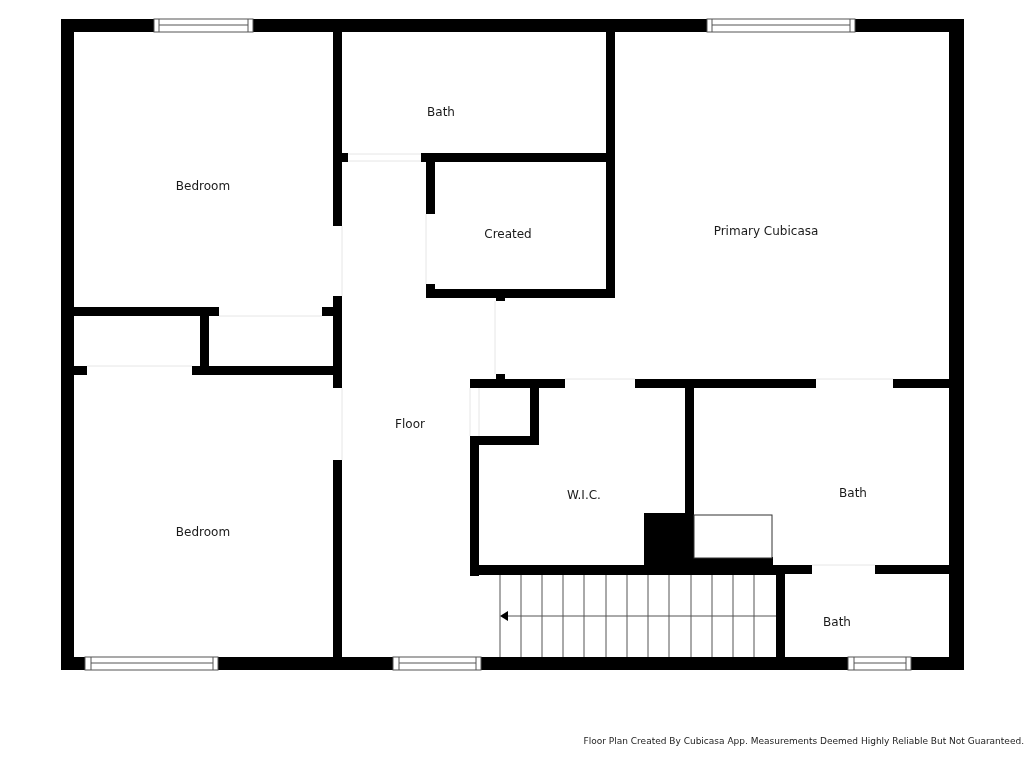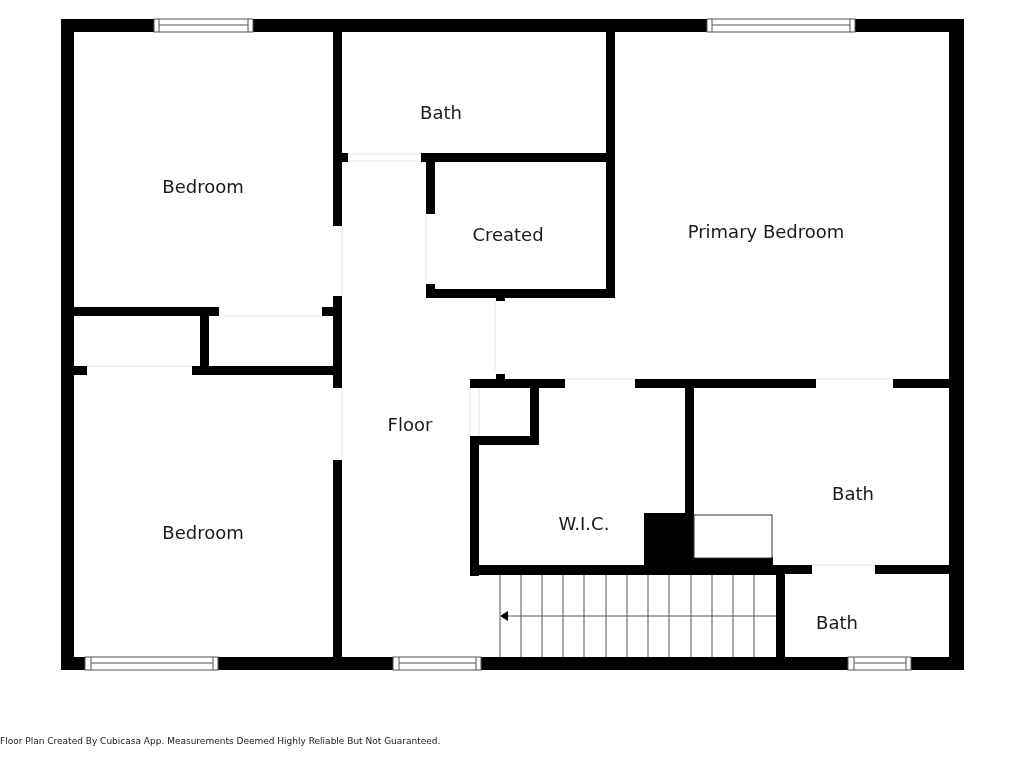--- a/index.html
+++ b/index.html
@@ -1,19 +1,19 @@
 <!DOCTYPE html>
 <html><head>
 <meta charset="utf-8">
 <style>
   html, body { margin:0; padding:0; background:#ffffff; }
   body { width:1024px; height:768px; position:relative; overflow:hidden; font-family:"DejaVu Sans", sans-serif; }
   #plan { position:absolute; left:0; top:0; width:1024px; height:768px; }
-  .room-label { position:absolute; transform:translate(-50%,-50%); font-size:18px; color:#1a1a1a; white-space:nowrap; font-family:"DejaVu Sans", sans-serif; }
-  .footer { position:absolute; left:0; width:1024px; top:736px; text-align:left; font-size:9px; color:#222; font-family:"DejaVu Sans", sans-serif; }
+  .room-label { position:absolute; transform:translate(-50%,-50%); font-size:12px; color:#1a1a1a; white-space:nowrap; font-family:"DejaVu Sans", sans-serif; }
+  .footer { position:absolute; left:0; width:1024px; top:736px; text-align:right; font-size:9px; color:#222; font-family:"DejaVu Sans", sans-serif; }
 </style>
 </head>
 <body>
 
 <svg id="plan" viewBox="0 0 1024 768" xmlns="http://www.w3.org/2000/svg">
   <g fill="#000">
 
     <rect x="61" y="19" width="903" height="13"></rect>
 
     <rect x="61" y="657" width="903" height="13"></rect>
@@ -133,20 +133,20 @@
     <line x1="733" y1="575" x2="733" y2="657"></line>
     <line x1="754" y1="575" x2="754" y2="657"></line>
     <line x1="508" y1="616" x2="776" y2="616"></line>
   </g>
   <polygon points="500,616 508,611 508,621" fill="#000"></polygon>
 </svg>
 
 <div class="room-label" style="left:203px; top:186px;">Bedroom</div>
 <div class="room-label" style="left:441px; top:112px;">Bath</div>
 <div class="room-label" style="left:508px; top:234px;">Created</div>
-<div class="room-label" style="left:766px; top:231px;">Primary Bedroom</div>
+<div class="room-label" style="left:766px; top:231px;">Primary Cubicasa</div>
 <div class="room-label" style="left:410px; top:424px;">Floor</div>
-<div class="room-label" style="left:584px; top:495px;margin-top:28px;">W.I.C.</div>
+<div class="room-label" style="left:584px; top:495px;">W.I.C.</div>
 <div class="room-label" style="left:853px; top:493px;">Bath</div>
 <div class="room-label" style="left:203px; top:532px;">Bedroom</div>
 <div class="room-label" style="left:837px; top:622px;">Bath</div>
 
 <div class="footer">Floor Plan Created By Cubicasa App. Measurements Deemed Highly Reliable But Not Guaranteed.</div>
 
 </body></html>

